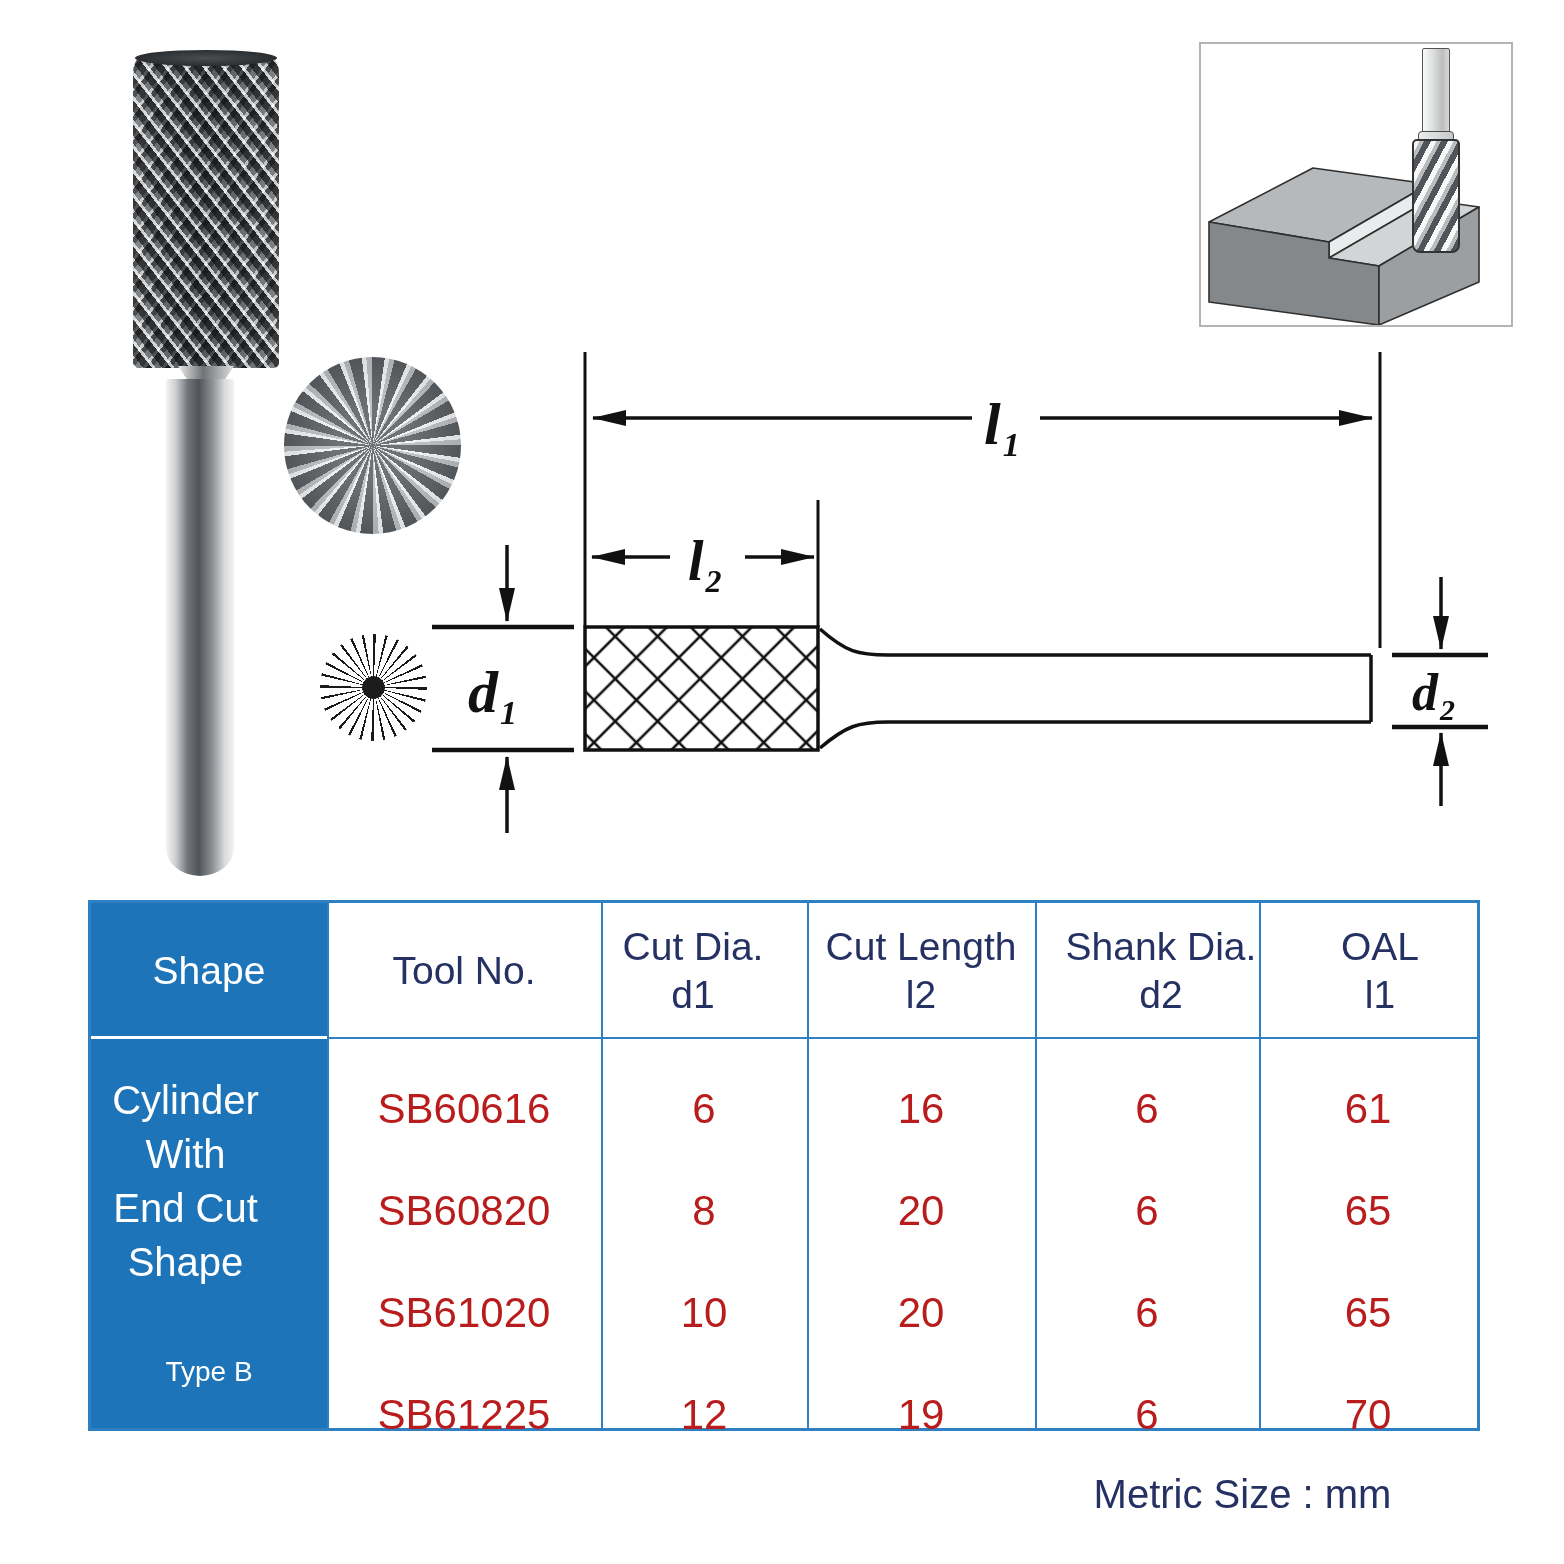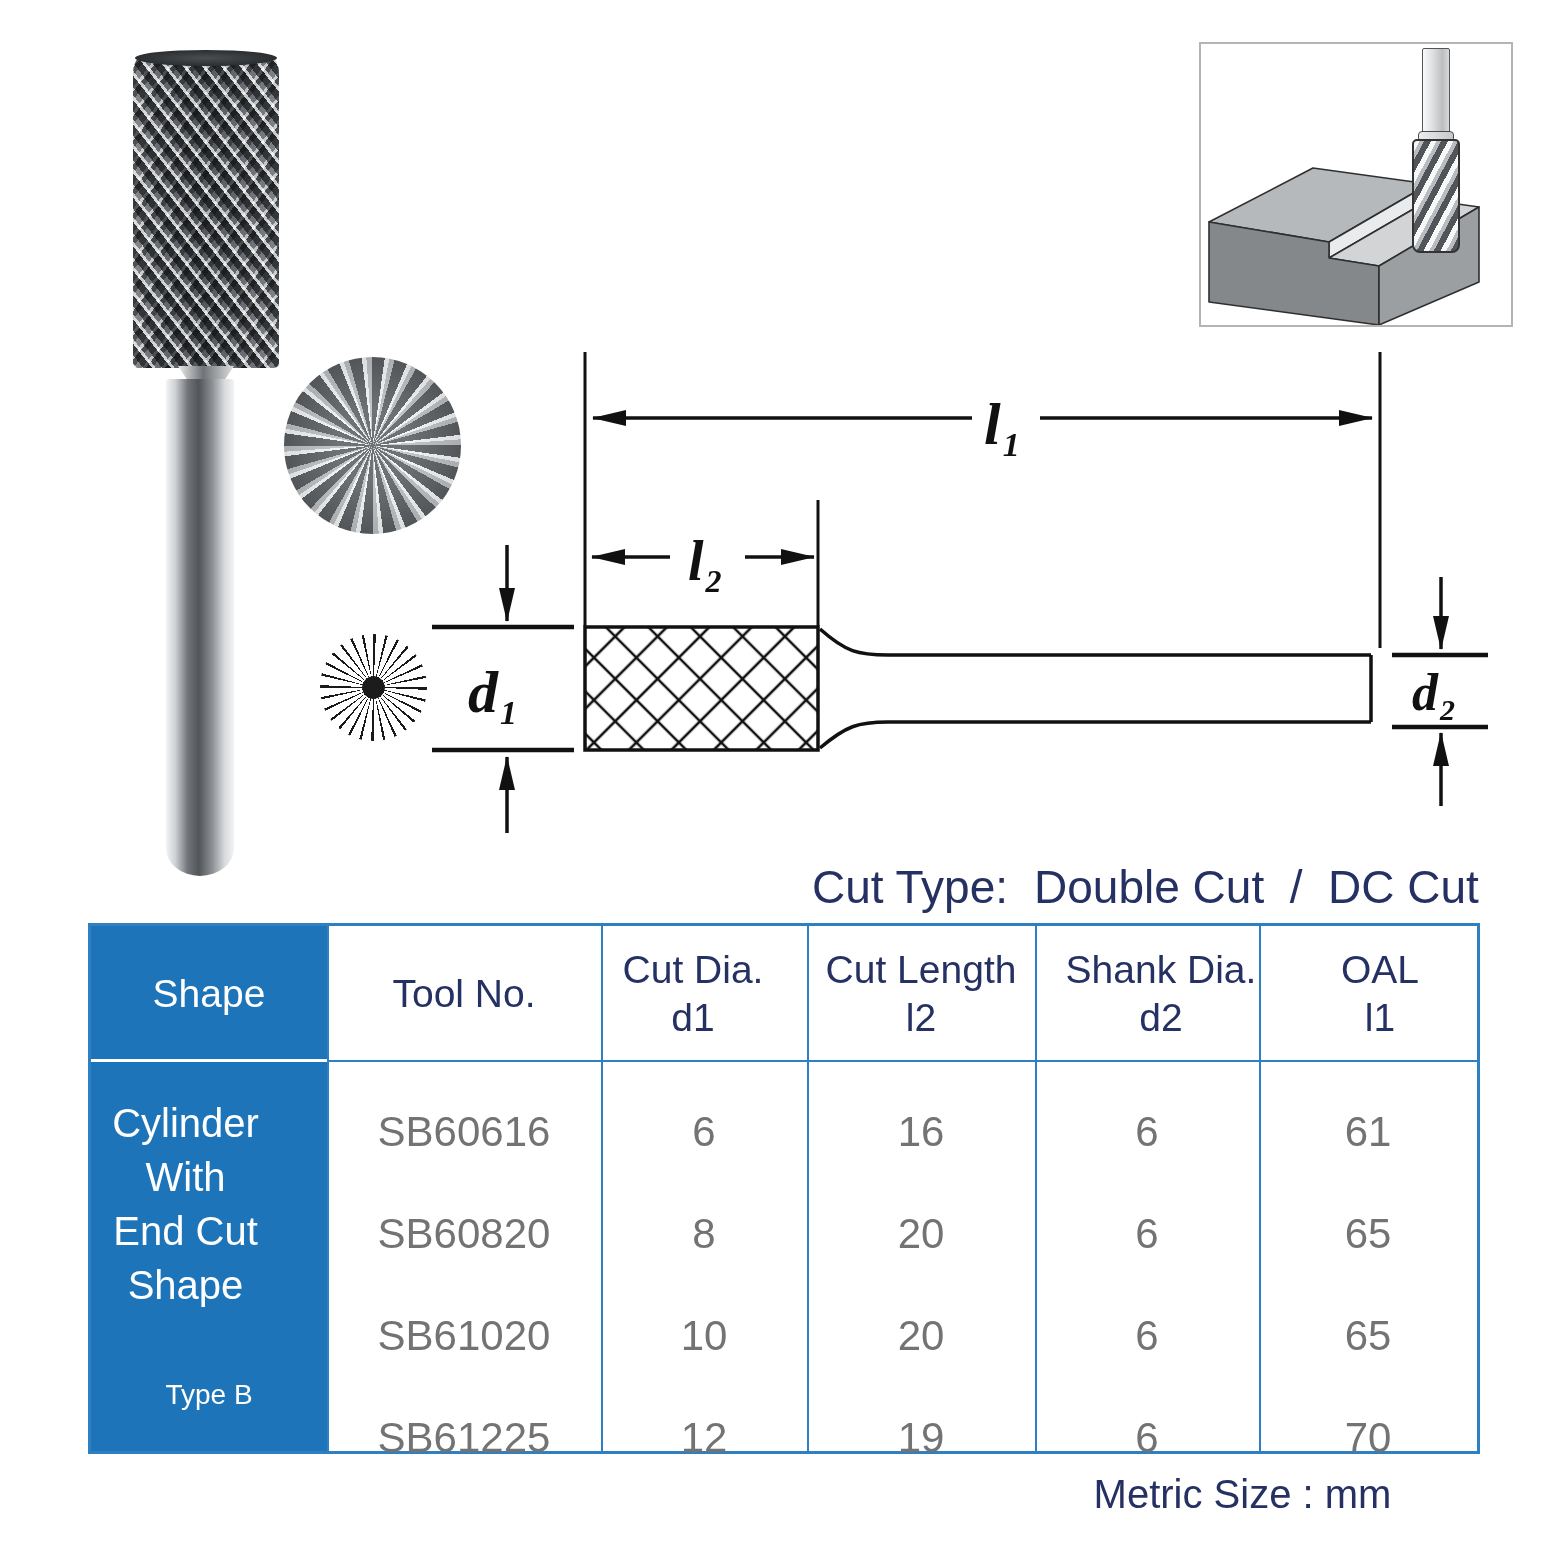--- a/index.html
+++ b/index.html
@@ -49,33 +49,33 @@
   .ext-line{stroke:#111;stroke-width:3;fill:none;}
   .thick-line{stroke:#111;stroke-width:4.5;fill:none;}
   .shape-line{stroke:#111;stroke-width:3.5;fill:none;}
   .dim-label{font-family:"Liberation Serif",serif;font-style:italic;font-weight:bold;fill:#111;}
 
   
   .cut-type{position:absolute;left:812px;top:860px;width:700px;display:flex;gap:26px;
     font-size:46px;color:#263163;white-space:pre;}
 
   
-  .spec-table{position:absolute;left:88px;top:923px;width:1392px;height:531px;
+  .spec-table{position:absolute;left:88px;top:900px;width:1392px;height:531px;
     border:3px solid #2e80c2;box-sizing:border-box;background:#fff;}
   .shape-col{position:absolute;left:0;top:0;width:236px;height:525px;background:#1e74b8;}
   .shape-sep{position:absolute;left:0;top:133px;width:236px;height:3px;background:#ffffff;}
   .vline{position:absolute;top:0;bottom:0;width:2px;background:#2e80c2;}
   .hsep{position:absolute;left:236px;right:0;top:134px;height:2px;background:#2e80c2;}
   .hdr-cell{position:absolute;top:0;height:135px;display:flex;flex-direction:column;
     align-items:center;justify-content:center;font-size:39px;line-height:48px;color:#263163;}
   .hdr-shape{color:#ffffff;}
   .hdr-sub:empty{display:none;}
   .vals{position:absolute;top:137px;height:444px;display:grid;grid-template-rows:repeat(4,1fr);
     align-items:center;justify-items:center;padding:18px 0;box-sizing:border-box;
-    font-size:42px;color:#737373;text-align:right;}
+    font-size:42px;color:#b91c1c;text-align:right;}
   .shape-lines{position:absolute;left:0;top:170px;width:189px;text-align:center;
     font-size:40px;line-height:54px;color:#ffffff;}
   .shape-type{position:absolute;left:0;top:442px;width:236px;text-align:center;
     font-size:28px;line-height:54px;color:#ffffff;}
 
   .metric-note{position:absolute;left:1000px;top:1472px;width:485px;text-align:center;
     font-size:40px;color:#263163;}
 </style>
 </head>
 <body>
@@ -148,24 +148,20 @@
 
     <g>
       <line class="thick-line" x1="1392" y1="655" x2="1488" y2="655"></line>
       <line class="thick-line" x1="1392" y1="727" x2="1488" y2="727"></line>
       <line class="dim-line" x1="1441" y1="577" x2="1441" y2="649" marker-end="url(#arrow)"></line>
       <line class="dim-line" x1="1441" y1="806" x2="1441" y2="733" marker-end="url(#arrow)"></line>
       <text class="dim-label" x="1412" y="710" font-size="52"><tspan>d</tspan><tspan font-size="30" dy="10" dx="2">2</tspan></text>
     </g>
   </svg>
 
-  <div class="cut-type">
-    <span>Cut Type:</span>
-    <span>Double Cut  /  DC Cut</span>
-  </div>
 
   <div class="spec-table">
     <div class="shape-col"></div>
     <div class="shape-sep"></div>
 
     <div class="vline" style="left:236px"></div>
     <div class="vline" style="left:510px"></div>
     <div class="vline" style="left:716px"></div>
     <div class="vline" style="left:944px"></div>
     <div class="vline" style="left:1168px"></div>

